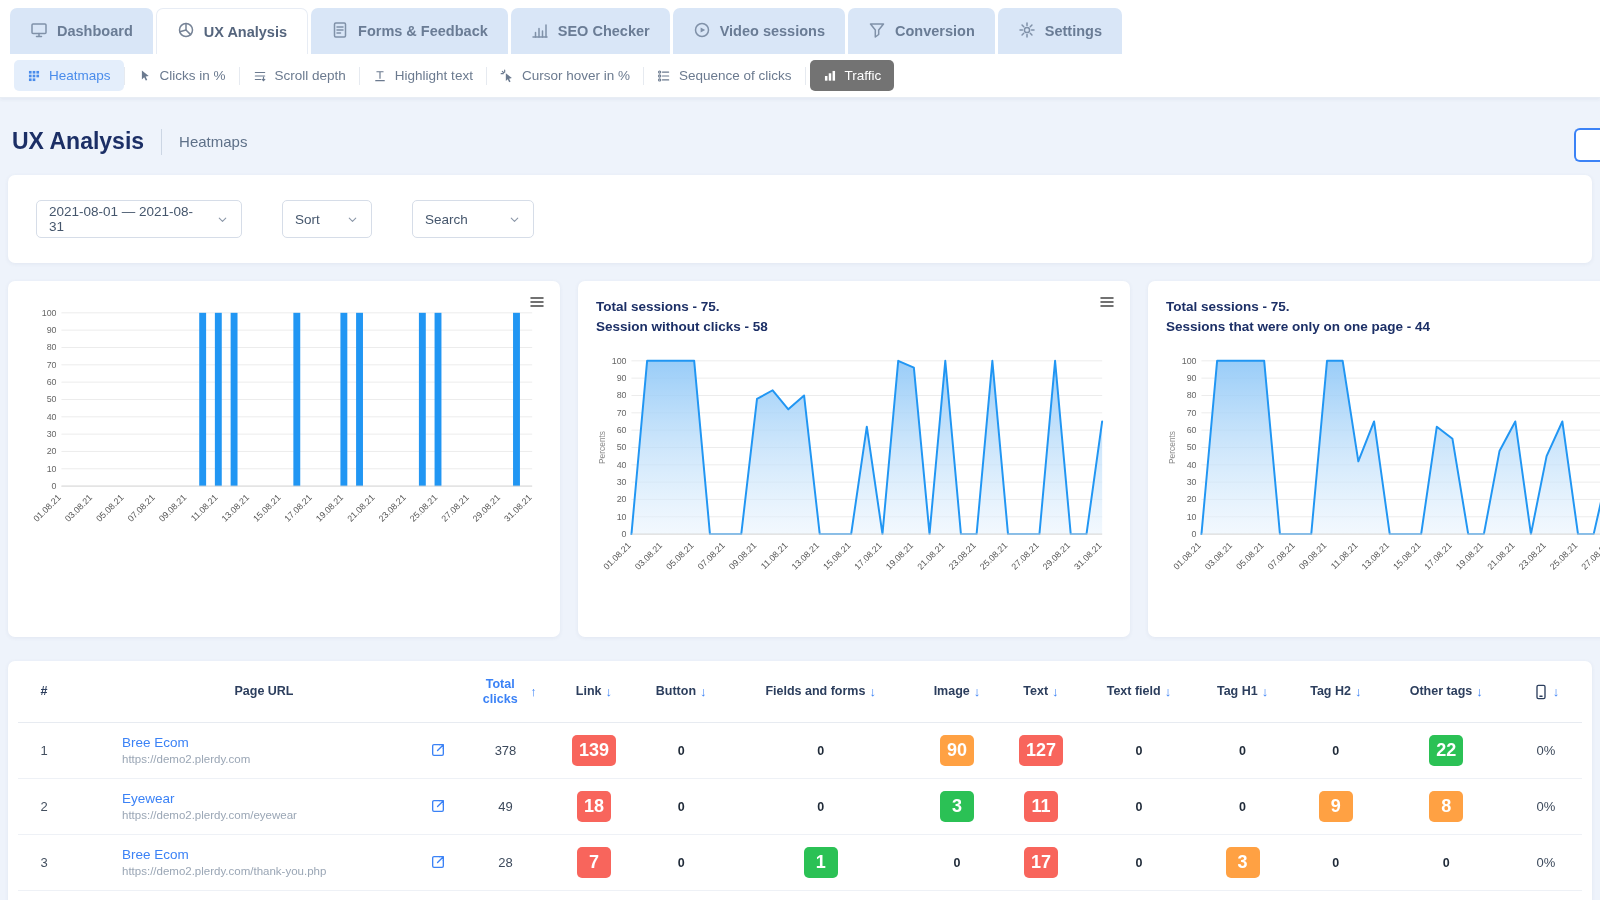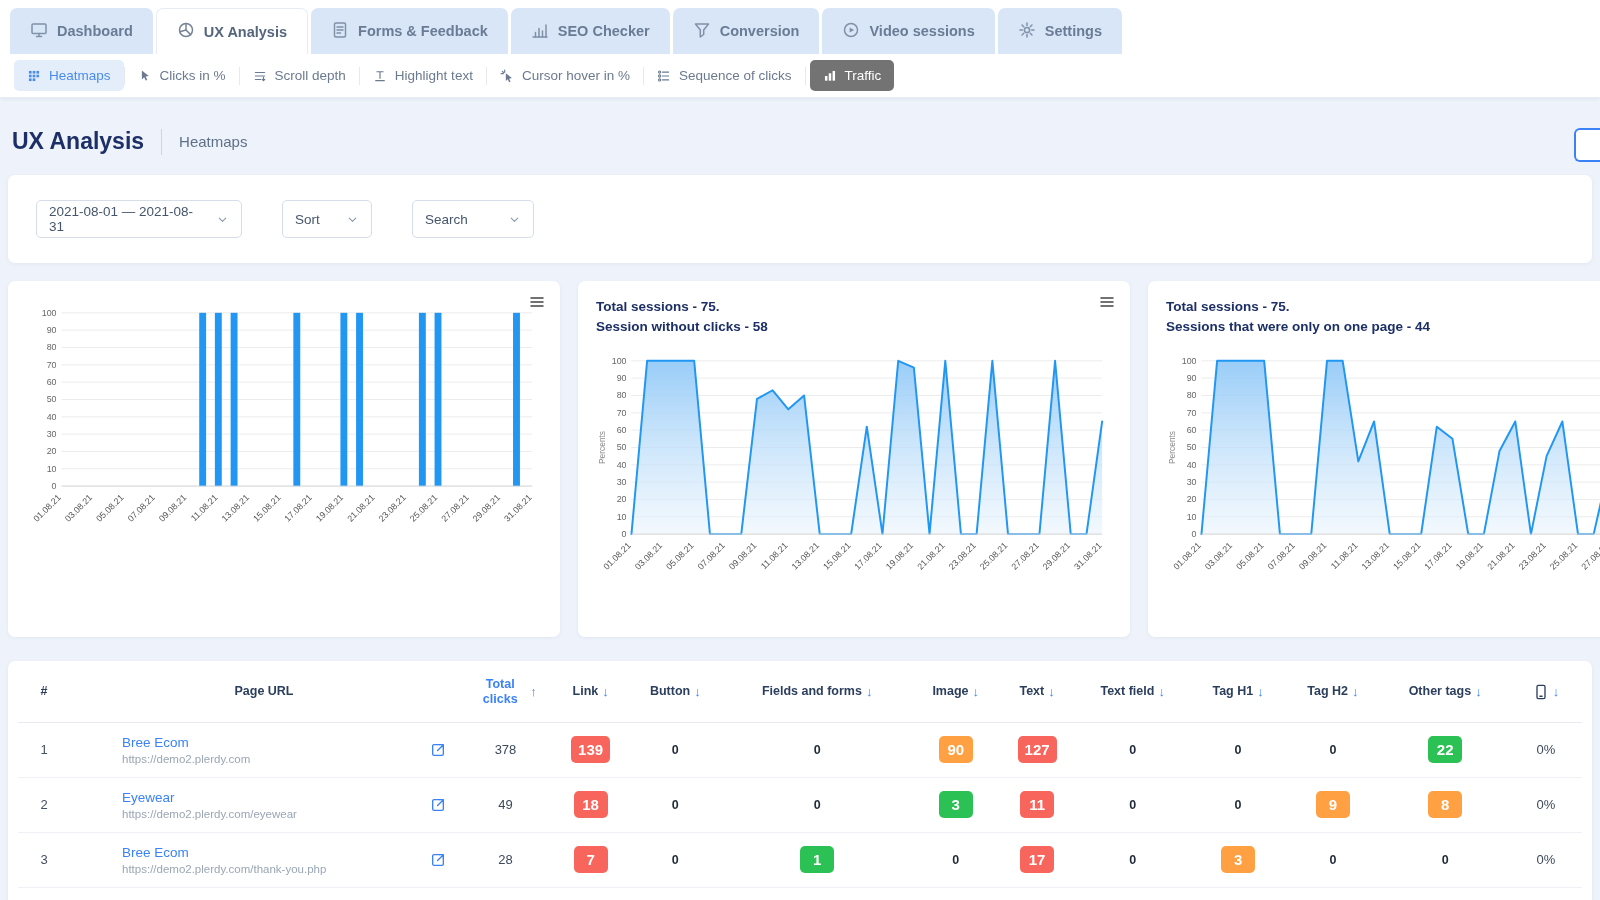--- a/index.html
+++ b/index.html
@@ -66,21 +66,21 @@
   .th-ic { color:#2c3e5d; display:flex; }
   tbody td { padding:12px 4px; border-bottom:1px solid #eef1f6; text-align:center; font-size:13px; color:#3d4a5c; }
   .c-num { color:#445060; }
   td.c-url { text-align:left; }
   .urlcell { display:flex; align-items:center; justify-content:space-between; padding-left:48px; padding-right:8px;gap:41px; }
   .page-link { color:var(--accent,#3b82f6); font-size:13.5px; text-decoration:none; display:block; cursor:pointer; }
   .page-url { color:#9aa6b5; font-size:11.5px; margin-top:3px; }
   .ext { color:var(--accent,#3b82f6); display:flex; cursor:pointer; }
   .zero { font-weight:700; color:#1f2a38; font-size:12.5px; }
   .badge { display:inline-block; min-width:34px; padding:5px 7px; border-radius:5px; color:#fff;
-           font-weight:700; font-size:15px; }
+           font-weight:700; font-size:18px; }
   .badge.red { background:var(--badge-red,#f8655c); }
   .badge.orange { background:var(--badge-orange,#ffa143); }
   .badge.green { background:var(--badge-green,#2bc155); }
 </style>
 </head>
 <body>
 
 <nav class="topnav">
     <div class="tab">
       <span class="tab-ic"><svg viewBox="0 0 18 18" width="18" height="18" fill="none" stroke="currentColor" stroke-width="1.5" stroke-linecap="round" stroke-linejoin="round" aria-hidden="true">
@@ -106,30 +106,30 @@
     </div>
     <div class="tab">
       <span class="tab-ic"><svg viewBox="0 0 18 18" width="18" height="18" fill="none" stroke="currentColor" stroke-width="1.5" stroke-linecap="round" stroke-linejoin="round" aria-hidden="true">
           <path d="M2 16h14"></path>
           <path d="M4.5 16v-4.5M8 16V7.5M11.5 16v-6M15 16V4"></path>
         </svg></span>
       <span>SEO Checker</span>
     </div>
     <div class="tab">
       <span class="tab-ic"><svg viewBox="0 0 18 18" width="18" height="18" fill="none" stroke="currentColor" stroke-width="1.5" stroke-linecap="round" stroke-linejoin="round" aria-hidden="true">
-          <path d="M2.5 3h13l-4.8 6v4.5l-3.4 2.5v-7z"></path>
-        </svg></span>
-      <span>Conversion</span>
-    </div>
-    <div class="tab">
-      <span class="tab-ic"><svg viewBox="0 0 18 18" width="18" height="18" fill="none" stroke="currentColor" stroke-width="1.5" stroke-linecap="round" stroke-linejoin="round" aria-hidden="true">
           <circle cx="9" cy="9" r="6.5"></circle>
           <path fill="currentColor" stroke="none" d="M7.6 6.4L12.2 9l-4.6 2.6z"></path>
         </svg></span>
       <span>Video sessions</span>
+    </div>
+    <div class="tab">
+      <span class="tab-ic"><svg viewBox="0 0 18 18" width="18" height="18" fill="none" stroke="currentColor" stroke-width="1.5" stroke-linecap="round" stroke-linejoin="round" aria-hidden="true">
+          <path d="M2.5 3h13l-4.8 6v4.5l-3.4 2.5v-7z"></path>
+        </svg></span>
+      <span>Conversion</span>
     </div>
     <div class="tab">
       <span class="tab-ic"><svg viewBox="0 0 18 18" width="18" height="18" fill="none" stroke="currentColor" stroke-width="1.5" stroke-linecap="round" stroke-linejoin="round" aria-hidden="true">
           <circle cx="9" cy="9" r="2.6"></circle>
           <path d="M9 2v2.4M9 13.6V16M2 9h2.4M13.6 9H16M4.05 4.05l1.7 1.7M12.25 12.25l1.7 1.7M13.95 4.05l-1.7 1.7M5.75 12.25l-1.7 1.7"></path>
         </svg></span>
       <span>Settings</span>
     </div>
   </nav>
 <nav class="subnav">

